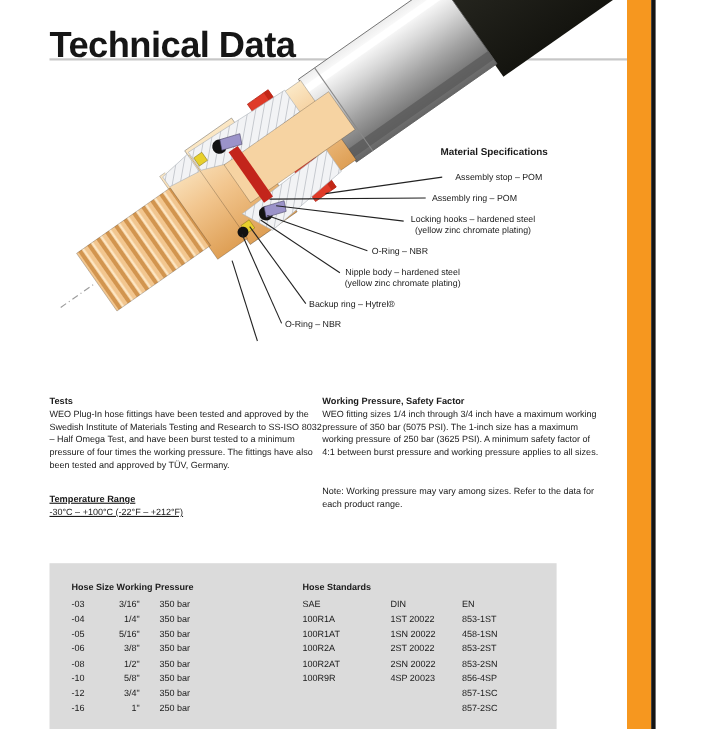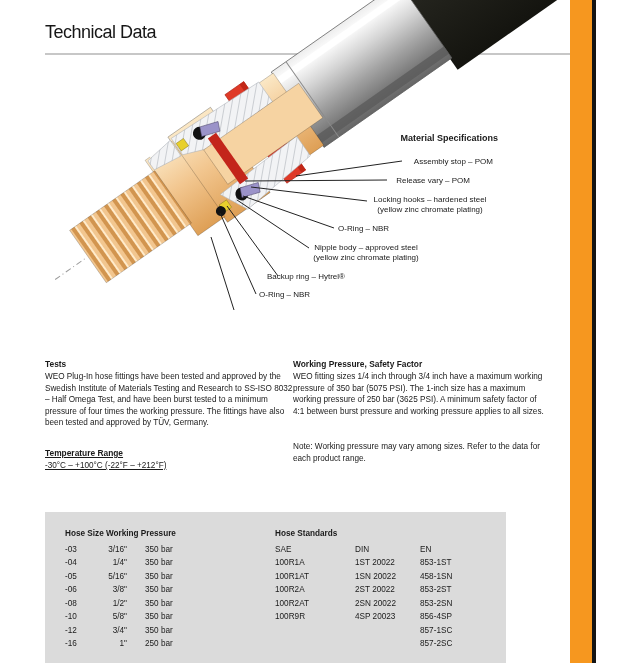--- a/index.html
+++ b/index.html
@@ -2,21 +2,21 @@
 <html><head>
 <meta charset="utf-8">
 <style>
   html,body{margin:0;padding:0;}
   .page{
     position:relative;width:640px;height:663px;background:#ffffff;overflow:hidden;
     font-family:"Liberation Sans",sans-serif;color:#1a1a1a;
   }
   .accent-bar{position:absolute;top:0;height:663px;left:570px;width:22px;background:#F6971F;}
   .accent-line{position:absolute;top:0;height:663px;left:592px;width:4px;background:#141414;}
-  .page-title{position:absolute;left:45px;top:22px;margin:0;font-size:18px;font-weight:normal;letter-spacing:-0.5px;color:#161616;}
+  .page-title{position:absolute;left:45px;top:22px;margin:0;font-size:33px;font-weight:bold;letter-spacing:-0.5px;color:#161616;}
   .title-rule{position:absolute;left:45px;top:53px;width:525px;height:2px;background:#C7C7C7;}
   .illus-svg{position:absolute;left:0;top:0;}
   .ms-heading{position:absolute;right:142px;top:133px;font-size:9px;font-weight:bold;white-space:nowrap;}
   .callout{position:absolute;font-size:8px;line-height:10px;white-space:nowrap;}
   .callout.center{text-align:center;white-space:normal;}
   .sec{position:absolute;width:250px;font-size:8.2px;line-height:11.6px;}
   .sec h3{margin:0 0 1px 0;font-size:8.4px;line-height:11px;font-weight:bold;}
   .sec p{margin:0;}
   .note{position:absolute;width:252px;font-size:8.2px;line-height:11.6px;}
   .panel{position:absolute;left:45px;top:512px;width:461px;height:151px;background:#DBDBDB;}
@@ -121,31 +121,31 @@
       <line x1="334" y1="228" x2="243" y2="196"></line>
       <line x1="309" y1="248" x2="237" y2="200"></line>
       <line x1="278" y1="276" x2="227" y2="206"></line>
       <line x1="256" y1="294" x2="220" y2="213"></line>
       <line x1="234" y1="310" x2="211" y2="237"></line>
     </g>
   </svg>
 
   <div class="ms-heading">Material Specifications</div>
   <div class="callout" style="right:147px;top:157px;">Assembly stop – POM</div>
-  <div class="callout" style="right:170px;top:176px;">Release vary – POM</div>
+  <div class="callout" style="right:170px;top:176px;">Assembly ring – POM</div>
   <div class="callout center" style="left:360px;top:195px;width:140px;">
     <span>Locking hooks – hardened steel</span><br>
     <span>(yellow zinc chromate plating)</span>
   </div>
   <div class="callout" style="left:338px;top:224px;">O-Ring – NBR</div>
   <div class="callout center" style="left:302px;top:243px;width:128px;">
-    <span>Nipple body – approved steel</span><br>
+    <span>Nipple body – hardened steel</span><br>
     <span>(yellow zinc chromate plating)</span>
   </div>
-  <div class="callout" style="left:267px;top:272px;">Backup ring – Hytrel®</div>
+  <div class="callout" style="left:281px;top:272px;">Backup ring – Hytrel®</div>
   <div class="callout" style="left:259px;top:290px;">O-Ring – NBR</div>
 
   <div class="sec" style="left:45px;top:359px;">
     <h3>Tests</h3>
     <p>WEO Plug-In hose fittings have been tested and approved by the Swedish Institute of Materials Testing and Research to SS-ISO 8032 – Half Omega Test, and have been burst tested to a minimum pressure of four times the working pressure. The fittings have also been tested and approved by TÜV, Germany.</p>
   </div>
 
   <div class="sec" style="left:45px;top:448px;text-decoration:underline;">
     <h3>Temperature Range</h3>
     <p>-30°C – +100°C (-22°F – +212°F)</p>

